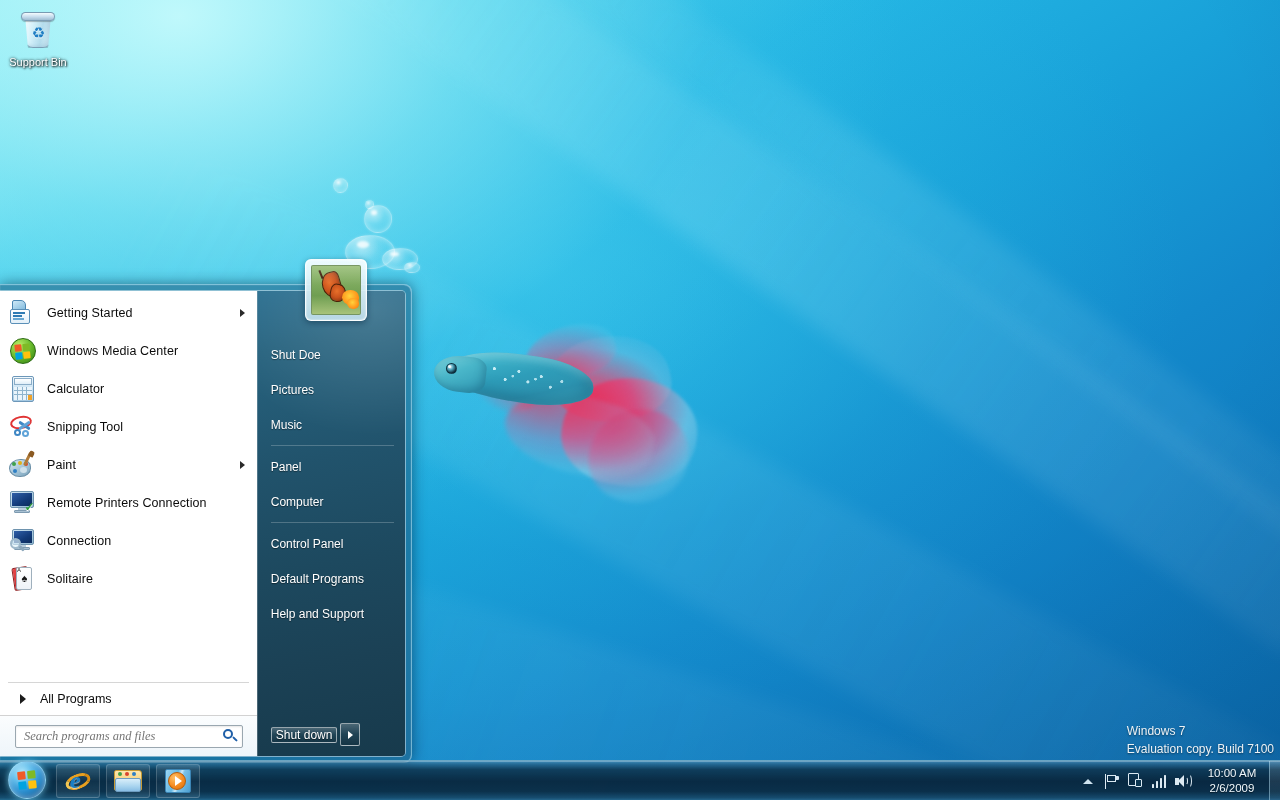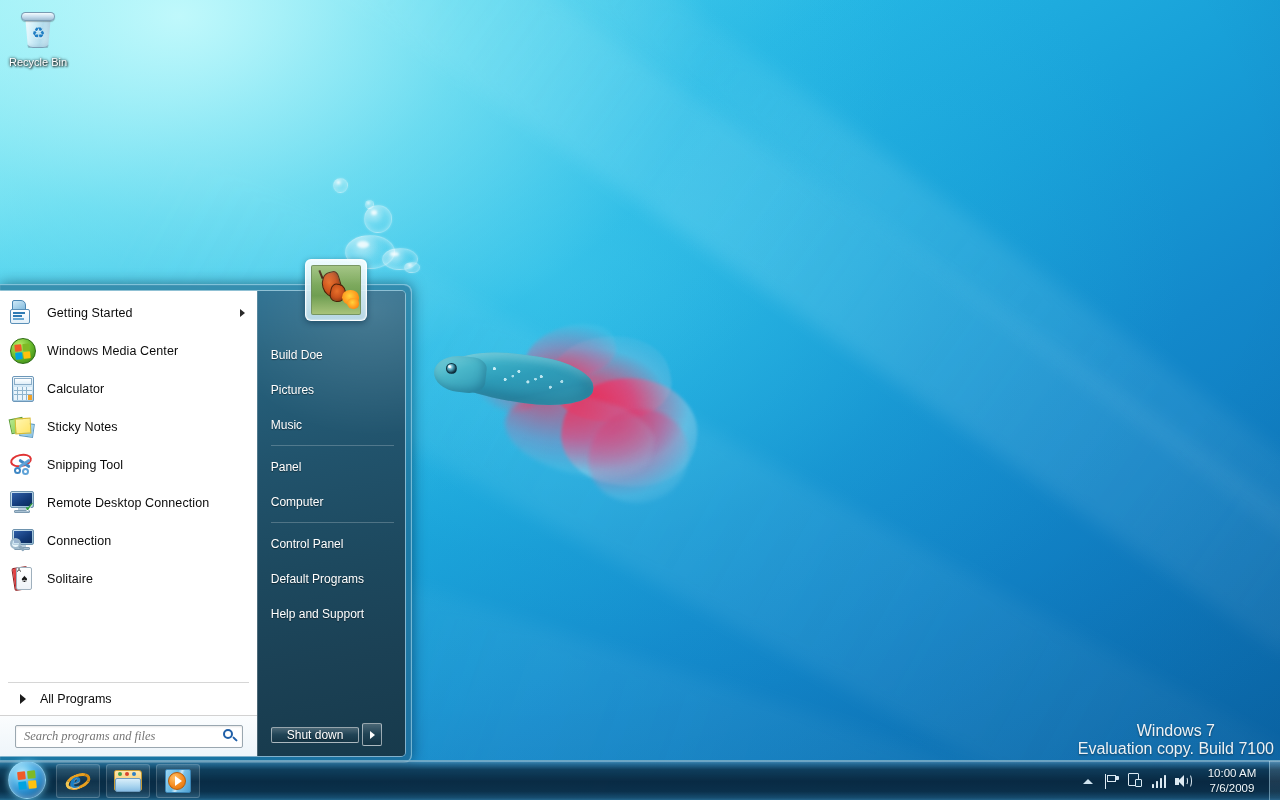--- a/index.html
+++ b/index.html
@@ -80,22 +80,22 @@
     text-shadow: 0 1px 0 rgba(255,255,255,0.7);
   }
   #recycle-bin .label {
     color: #fff; font-size: 11px; line-height: 13px;
     text-shadow: 0 0 3px rgba(0,0,0,0.95), 1px 1px 2px rgba(0,0,0,0.85);
   }
 
   
   #watermark {
     position: absolute; right: 6px; bottom: 42px;
-    text-align: center; color: rgba(255,255,255,0.92);
-    font-size: 16px; line-height: 18px;
+    text-align: left; color: rgba(255,255,255,0.92);
+    font-size: 12px; line-height: 18px;
     text-shadow: 0 1px 2px rgba(0,0,0,0.45);
   }
 
   
   #start-menu {
     position: absolute; left: 0; top: 284px; width: 412px; height: 479px;
     border-radius: 0 8px 8px 0;
     background: rgba(30,90,125,0.55);
     border: 1px solid rgba(190,235,250,0.55);
     border-left: none;
@@ -181,21 +181,21 @@
     padding: 10.5px 0 10.5px 13px; cursor: default;
     text-shadow: 0 1px 1px rgba(0,0,0,0.45);
     position: relative; z-index: 1;
   }
   .right-sep { height:1px; margin: 3px 11px 3px 13px; background: rgba(255,255,255,0.22); }
   #shutdown-row {
     margin-top: auto; padding: 0 10px 10px 13px; display: flex; align-items: center;
     position: relative; z-index: 1;
   }
   #shutdown-button {
-    height: 16px; padding: 0 15px; display: flex; align-items: center;
+    height: 16px; padding: 0 4px; display: flex; align-items: center;
     color: #fff; font-size: 12px; cursor: default;
     background: linear-gradient(180deg, rgba(255,255,255,0.22), rgba(255,255,255,0.04) 48%, rgba(0,0,0,0.10));
     border: 1px solid rgba(255,255,255,0.55);
     border-radius: 2px; text-shadow: 0 1px 1px rgba(0,0,0,0.5);
   }
   #shutdown-arrow {
     height: 23px; width: 20px; margin-left: 3px; cursor: default;
     display: flex; align-items: center; justify-content: center;
     background: linear-gradient(180deg, rgba(255,255,255,0.22), rgba(255,255,255,0.04) 48%, rgba(0,0,0,0.10));
     border: 1px solid rgba(255,255,255,0.55); border-radius: 2px;
@@ -431,21 +431,21 @@
         radial-gradient(circle at 30% 46%, rgba(225,250,255,0.7) 0 1.1px, transparent 1.6px),
         radial-gradient(circle at 56% 44%, rgba(225,250,255,0.7) 0 1.1px, transparent 1.6px);"></div>
   </div>
 
   <div id="recycle-bin">
     <div class="icon">
       <div class="bin-body"></div>
       <div class="bin-lid"></div>
       <div class="bin-sym">♻</div>
     </div>
-    <div class="label">Recycle Bin</div>
+    <div class="label">Support Bin</div>
   </div>
 
   <div id="watermark">
     <div>Windows 7</div>
     <div>Evaluation copy. Build 7100</div>
   </div>
 
   <div id="user-tile">
     <div id="user-picture">
       <div class="bfly-wing" style="left:10px;top:6px;width:19px;height:25px;border-radius:60% 30% 40% 55%;transform:rotate(-16deg);"></div>
@@ -498,50 +498,56 @@
                   linear-gradient(90deg,transparent 8px,#8fb4cd 8px,#8fb4cd 9px,transparent 9px),
                   linear-gradient(90deg,transparent 12.5px,#8fb4cd 12.5px,#8fb4cd 13.5px,transparent 13.5px),
                   linear-gradient(180deg,transparent 3px,#8fb4cd 3px,#8fb4cd 4px,transparent 4px),
                   linear-gradient(180deg,transparent 7px,#8fb4cd 7px,#8fb4cd 8px,transparent 8px),
                   #eaf4fb;"></div>
               <div style="position:absolute;left:19px;top:20px;width:4px;height:5px;background:#f0a22a;"></div>
             </div>
             <div class="p-label">Calculator</div>
           </div>
 
-          <div class="prog-item">
-            <div class="p-icon">
-              <div style="position:absolute;left:1px;top:5px;width:14px;height:15px;background:linear-gradient(140deg,#b6e98a,#7fc94e);border:1px solid #5c9e36;transform:rotate(-12deg);"></div>
-              <div style="position:absolute;left:11px;top:10px;width:14px;height:14px;background:linear-gradient(140deg,#bfe3f6,#86c4e8);border:1px solid #5d9bc2;transform:rotate(8deg);"></div>
-              <div style="position:absolute;left:6px;top:5px;width:16px;height:16px;background:linear-gradient(140deg,#fff6b0,#ffe468);border:1px solid #d9bc33;transform:rotate(-3deg);"></div>
-            </div>
-            <div class="p-label">Sticky Notes</div>
-          </div>
 
           <div class="prog-item">
             <div class="p-icon">
               <div style="position:absolute;left:1px;top:3px;width:22px;height:13px;border:2px solid #e03434;border-radius:50%;transform:rotate(-12deg);"></div>
               <div style="position:absolute;left:9px;top:11px;width:13px;height:3px;background:#3f87c4;transform:rotate(34deg);border-radius:2px;"></div>
               <div style="position:absolute;left:9px;top:11px;width:13px;height:3px;background:#5fa3d8;transform:rotate(-34deg);border-radius:2px;"></div>
               <div style="position:absolute;left:5px;top:16px;width:7px;height:7px;border:2px solid #3f87c4;border-radius:50%;"></div>
               <div style="position:absolute;left:13px;top:17px;width:7px;height:7px;border:2px solid #5fa3d8;border-radius:50%;"></div>
             </div>
             <div class="p-label">Snipping Tool</div>
           </div>
 
+          <div class="prog-item">
+            <div class="p-icon">
+              <div style="position:absolute;left:0px;top:8px;width:22px;height:18px;border-radius:55% 45% 50% 50%;background:linear-gradient(150deg,#dbeaf3,#9fc0d4 60%,#7aa2bb);border:1px solid #6b90a8;"></div>
+              <div style="position:absolute;left:11px;top:16px;width:7px;height:6px;border-radius:50%;background:#cfe0ea;"></div>
+              <div style="position:absolute;left:3px;top:11px;width:4px;height:4px;border-radius:50%;background:#3fa14a;"></div>
+              <div style="position:absolute;left:9px;top:10px;width:4px;height:4px;border-radius:50%;background:#e0b018;"></div>
+              <div style="position:absolute;left:4px;top:18px;width:4px;height:4px;border-radius:50%;background:#2f7fc4;"></div>
+              <div style="position:absolute;left:15px;top:11px;width:4px;height:4px;border-radius:50%;background:#d9452f;"></div>
+              <div style="position:absolute;left:17px;top:1px;width:3px;height:14px;background:#b07b38;transform:rotate(26deg);border-radius:1px;"></div>
+              <div style="position:absolute;left:20px;top:0px;width:5px;height:6px;background:#8b5a22;transform:rotate(26deg);border-radius:2px 2px 1px 1px;"></div>
+            </div>
+            <div class="p-label">Paint</div>
+            <div class="prog-arrow"></div>
+          </div>
 
           <div class="prog-item">
             <div class="p-icon">
               <div style="position:absolute;left:1px;top:2px;width:24px;height:17px;border-radius:2px;background:linear-gradient(140deg,#cfe4f2,#8fb6d0);border:1px solid #6e93ae;padding:2px;"></div>
               <div style="position:absolute;left:3px;top:4px;width:20px;height:13px;background:linear-gradient(150deg,#2f5fa8,#123a78 60%,#0c2b5c);"></div>
               <div style="position:absolute;left:9px;top:19px;width:8px;height:3px;background:#b9cedd;"></div>
               <div style="position:absolute;left:5px;top:21px;width:16px;height:3px;border-radius:1px;background:#a9c1d3;border:1px solid #7d9ab0;"></div>
               <div style="position:absolute;left:15px;top:13px;width:11px;height:11px;color:#2f9e3c;font-size:12px;font-weight:bold;line-height:11px;text-align:center;text-shadow:0 1px 0 #fff;">✓</div>
             </div>
-            <div class="p-label">Remote Desktop Connection</div>
+            <div class="p-label">Remote Printers Connection</div>
           </div>
 
           <div class="prog-item">
             <div class="p-icon">
               <div style="position:absolute;left:3px;top:2px;width:22px;height:16px;border-radius:2px;background:linear-gradient(140deg,#cfe4f2,#8fb6d0);border:1px solid #6e93ae;"></div>
               <div style="position:absolute;left:5px;top:4px;width:18px;height:12px;background:linear-gradient(150deg,#2f5fa8,#123a78 60%,#0c2b5c);"></div>
               <div style="position:absolute;left:9px;top:18px;width:8px;height:3px;background:#b9cedd;"></div>
               <div style="position:absolute;left:5px;top:20px;width:16px;height:3px;border-radius:1px;background:#a9c1d3;border:1px solid #7d9ab0;"></div>
               <div style="position:absolute;left:1px;top:11px;width:11px;height:11px;border:2px solid #9fb9cb;border-radius:50%;background:rgba(225,242,250,0.65);"></div>
               <div style="position:absolute;left:10px;top:20px;width:6px;height:2.5px;background:#8aa6ba;transform:rotate(42deg);border-radius:1px;"></div>
@@ -572,21 +578,21 @@
             <input id="search-input" type="text" placeholder="Search programs and files" style="">
             <div id="search-icon">
               <div class="glass"></div>
                 <div class="handle"></div>
             </div>
           </div>
         </div>
       </div>
 
       <div id="right-pane">
-        <div class="right-item">Build Doe</div>
+        <div class="right-item">Shut Doe</div>
         <div class="right-item">Pictures</div>
         <div class="right-item">Music</div>
         <div class="right-sep"></div>
         <div class="right-item">Panel</div>
         <div class="right-item">Computer</div>
         <div class="right-sep"></div>
         <div class="right-item">Control Panel</div>
         <div class="right-item">Default Programs</div>
         <div class="right-item">Help and Support</div>
 
@@ -681,21 +687,21 @@
         <div class="vol-ic">
           <div class="spk"></div>
             <div class="cone"></div>
             <div class="w1"></div>
             <div class="w2"></div>
         </div>
       </div>
 
       <div id="clock">
         <div>10:00 AM</div>
-        <div>7/6/2009</div>
+        <div>2/6/2009</div>
       </div>
 
       <div id="show-desktop"></div>
     </div>
 
   </div>
 
 </div>
 
 </body></html>

